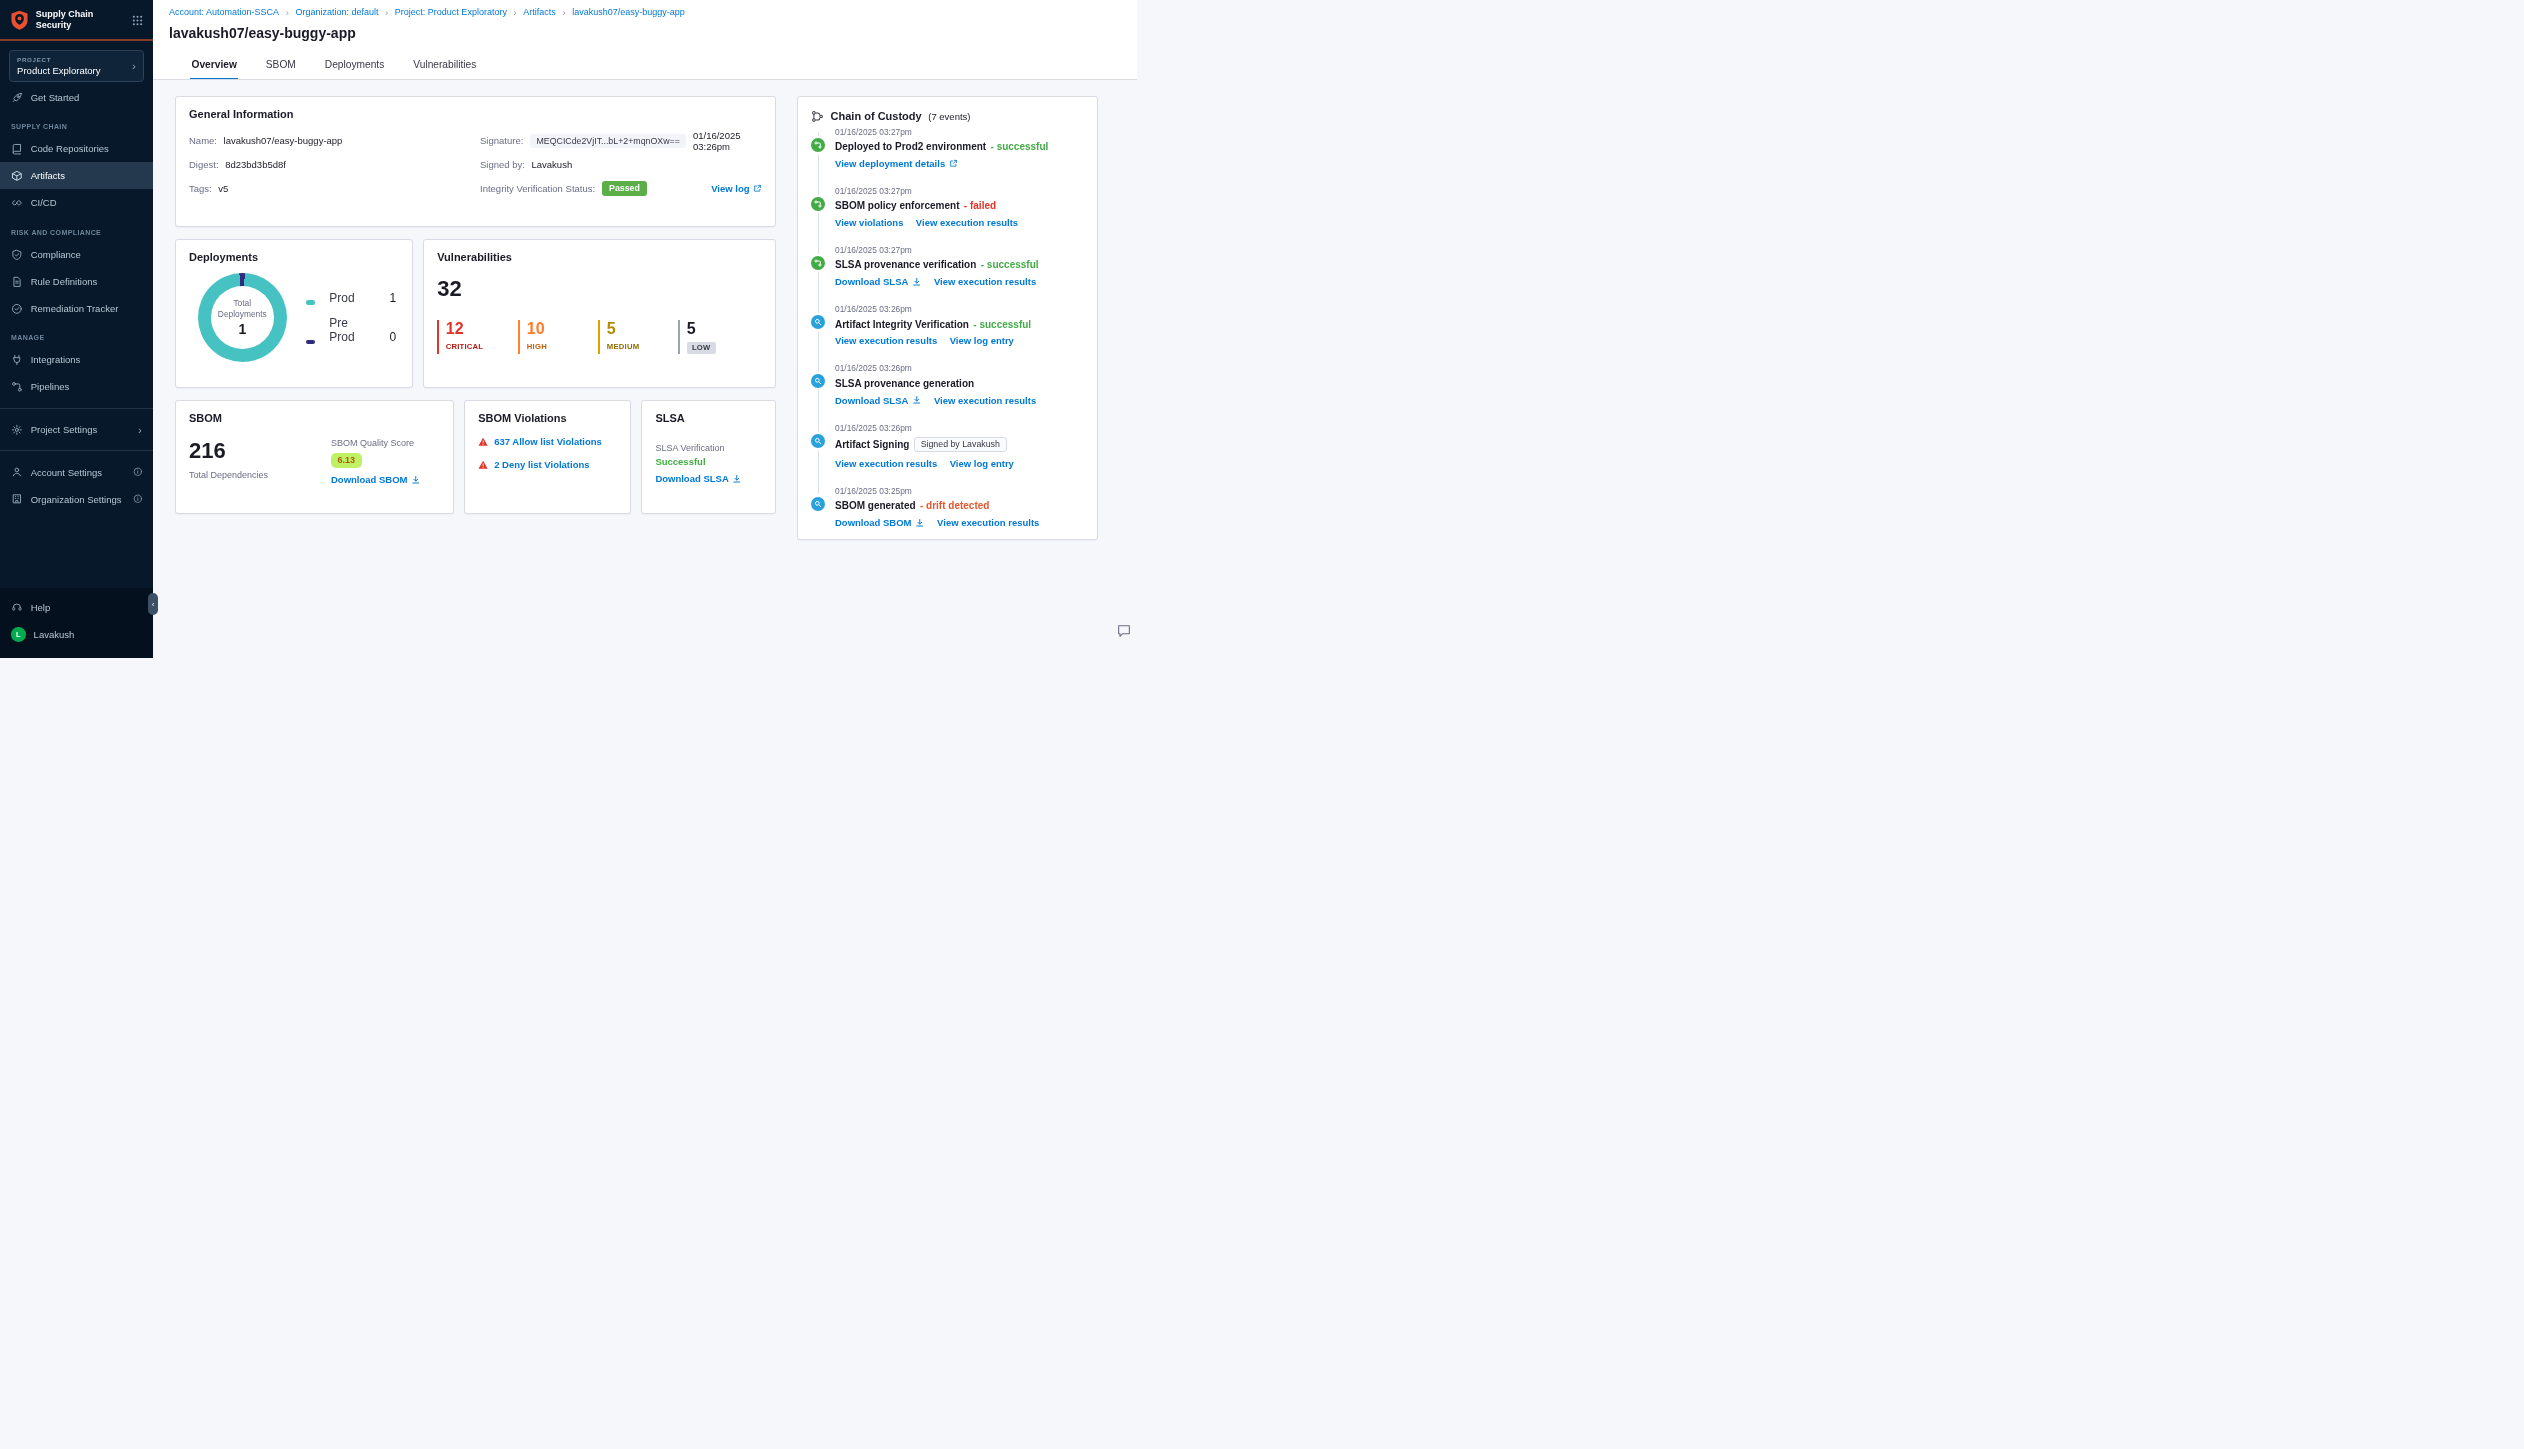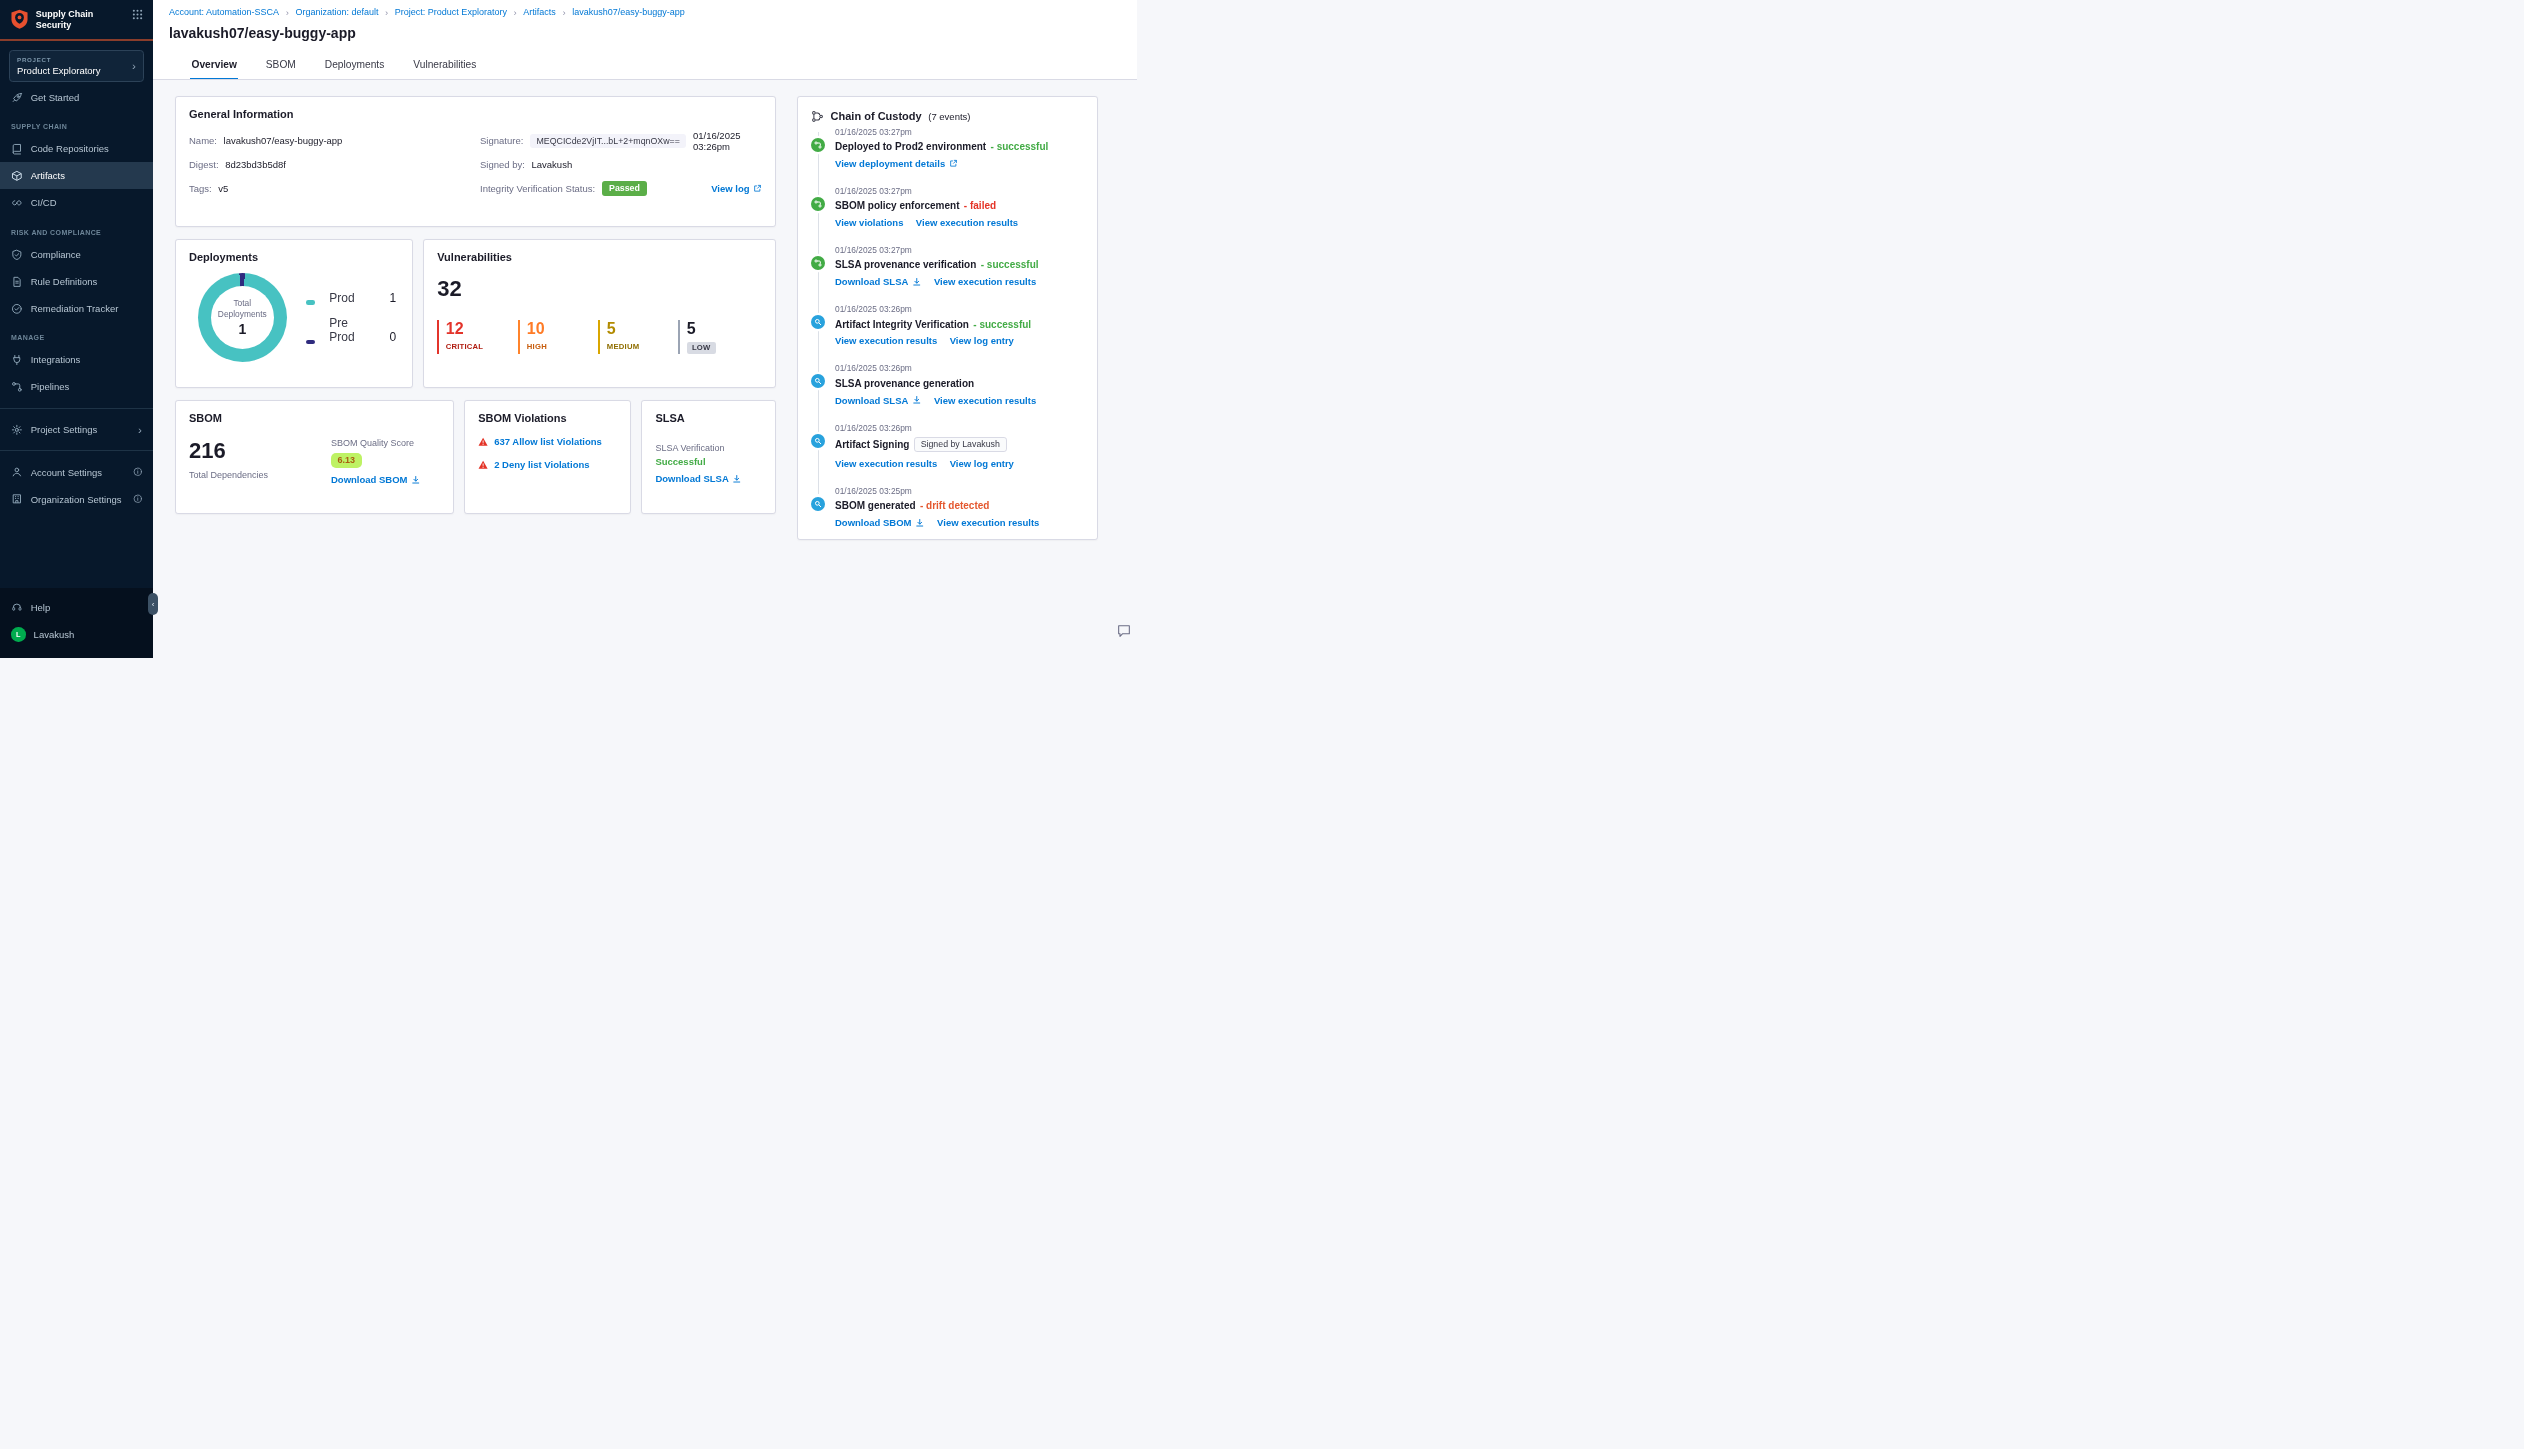--- a/index.html
+++ b/index.html
@@ -3,21 +3,21 @@
 <meta charset="utf-8">
 <style>
   *{box-sizing:border-box;margin:0;padding:0}
   html,body{width:1137px;height:658px}
   body{font-family:"Liberation Sans",sans-serif;font-size:9.5px;color:#1b1b28;background:#f6f7fa;display:flex;overflow:hidden;position:relative}
   a{text-decoration:none;color:#0278d5;cursor:pointer}
   svg{display:block}
 
   
   .sidebar{width:153px;background:#07182b;color:#b7c6d3;display:flex;flex-direction:column;position:relative;flex-shrink:0}
-  .side-header{display:flex;gap:6.6px;padding:8.8px 10.2px 8px;border-bottom:2.2px solid #8a3d2b}
+  .side-header{display:flex;align-items:center;gap:6.6px;padding:8.8px 10.2px 8px;border-bottom:2.2px solid #8a3d2b}
   .logo-title{font-size:9px;font-weight:700;color:#fff;line-height:1.25;flex:1}
   .grid-icon{color:#90a6b8;cursor:pointer}
   .project-card{margin:8.8px 8.8px 1.5px;background:#102439;border:0.7px solid #2c4258;border-radius:3.7px;padding:5.1px 7.3px;display:flex;align-items:center;cursor:pointer}
   .project-meta{flex:1;min-width:0}
   .project-label{font-size:6.2px;letter-spacing:0.7px;color:#7d97ab;font-weight:700}
   .project-name{font-size:9.5px;color:#fff;margin-top:2.2px;white-space:nowrap}
   .chev{color:#8fa3b5;font-size:11.7px;line-height:1}
   .nav-item{height:27px;display:flex;align-items:center;gap:8px;padding:0 11px;font-size:9.5px;color:#b7c6d3;cursor:pointer;white-space:nowrap}
   .nav-item.active{background:#24394e;color:#fff}
   .nav-item .nicon{width:11.7px;height:11.7px;display:flex;align-items:center;justify-content:center;color:#8fa6b8;flex-shrink:0;font-size:10.2px}

